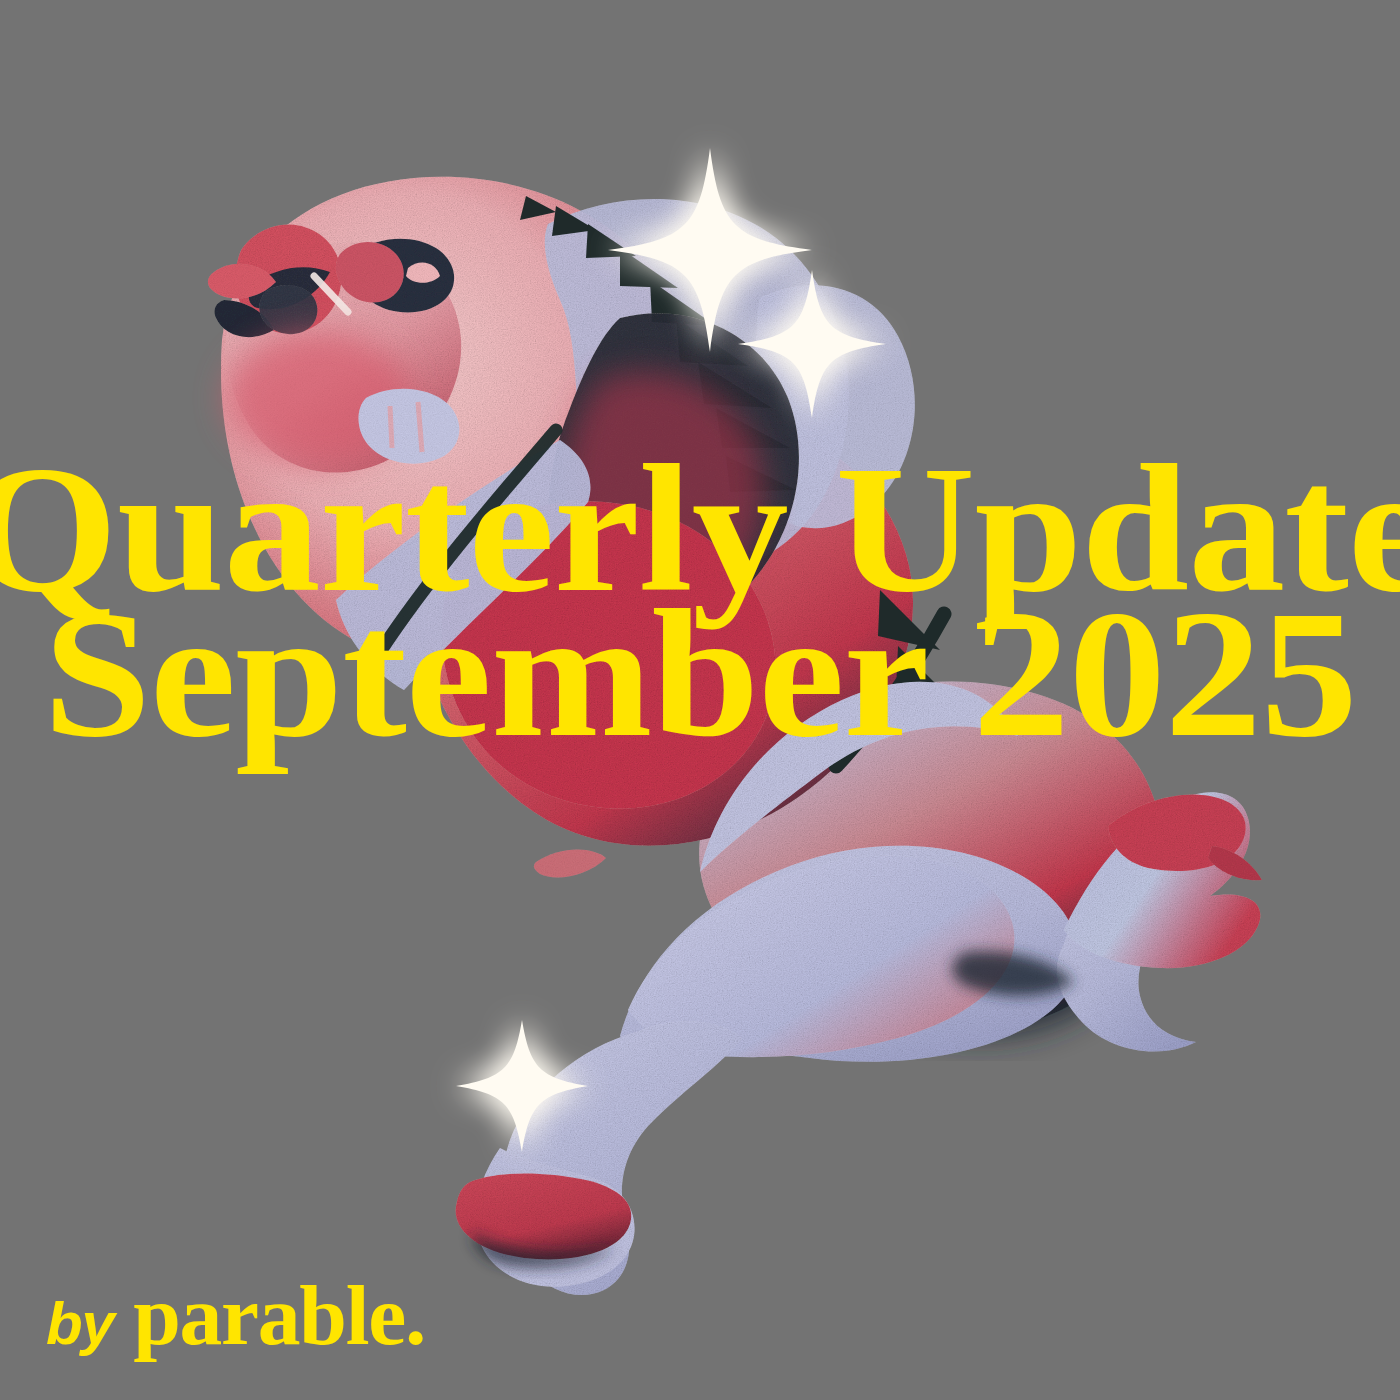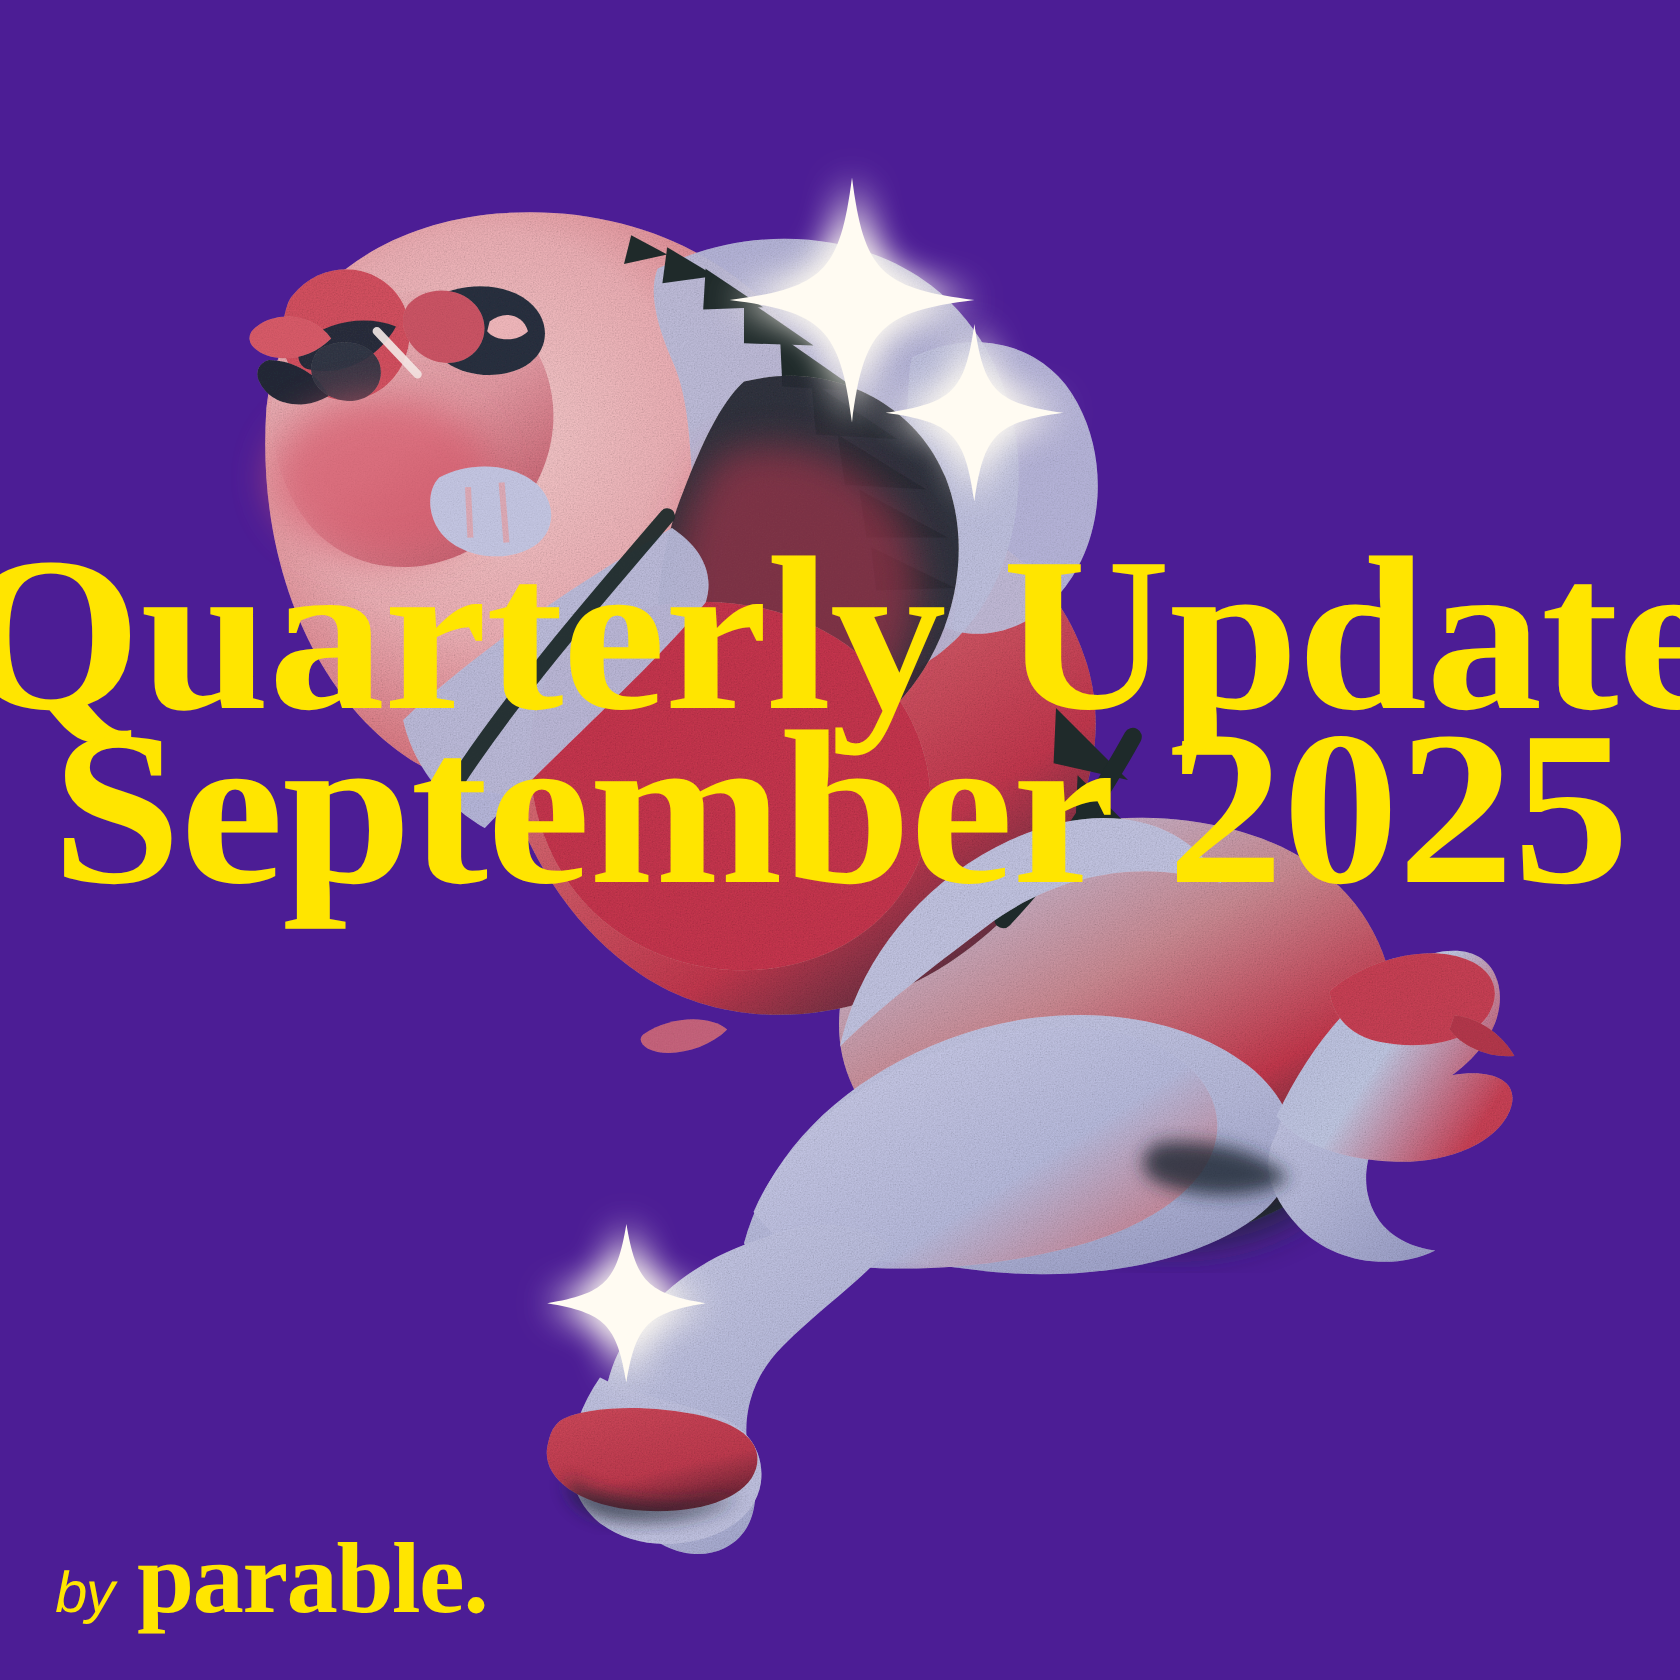--- a/index.html
+++ b/index.html
@@ -44,40 +44,40 @@
 
   
   #logo-block{
     position:absolute;
     left:46px;bottom:42px;
     display:flex;align-items:baseline;gap:22px;
   }
   #logo-by{
     color:#ffe500;
     font-family:"Liberation Sans","DejaVu Sans",sans-serif;
-    font-weight:400;
+    font-weight:700;
     font-style:italic;
-    font-size:48px;
+    font-size:60px;
     letter-spacing:-0.02em;
     line-height:1;
   }
   #logo-parable{
     color:#ffe500;
     font-family:"Liberation Serif","DejaVu Serif",serif;
     font-weight:700;
     font-size:84px;
     letter-spacing:-0.015em;
     line-height:1;
     transform:scaleX(1.02);
   }
 </style>
 </head>
 <body style="background: rgb(244, 121, 111);">
 
-<div id="cover" style="background: #4c1d95;">
+<div id="cover" style="background: #737373;">
 
   <div class="layer">
     <svg class="art" viewBox="0 0 1400 1400" xmlns="http://www.w3.org/2000/svg">
       <defs>
 
         <filter id="grain" x="-20%" y="-20%" width="140%" height="140%">
           <feTurbulence type="fractalNoise" baseFrequency="0.85" numOctaves="3" seed="7" result="n"></feTurbulence>
           <feColorMatrix in="n" type="saturate" values="0" result="ng"></feColorMatrix>
           <feComponentTransfer in="ng" result="nc">
             <feFuncA type="linear" slope="0.55" intercept="0"></feFuncA>

